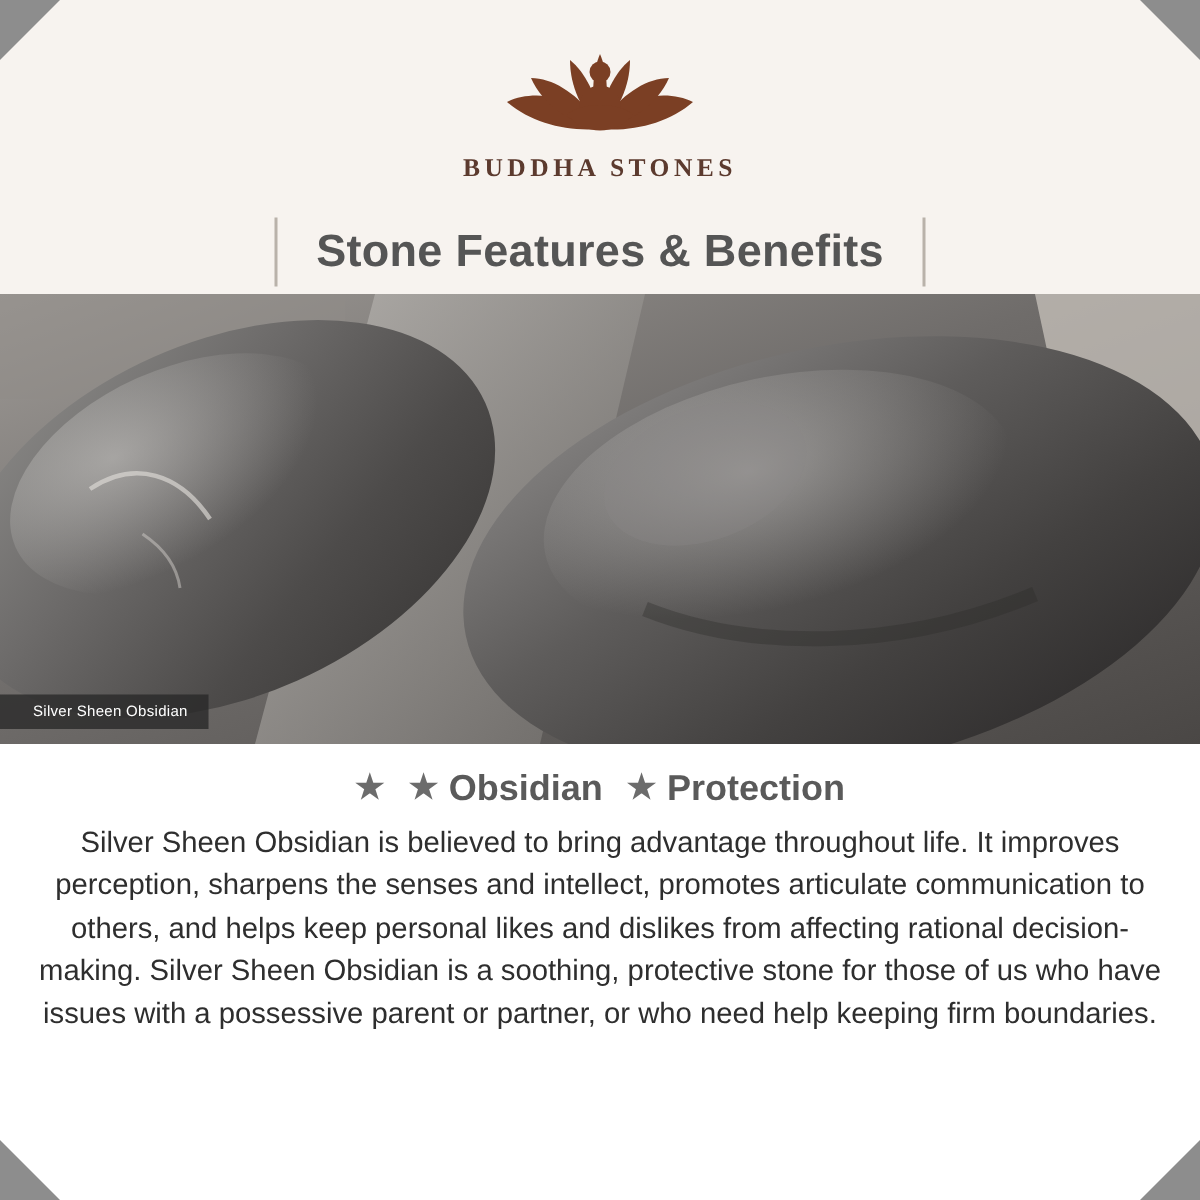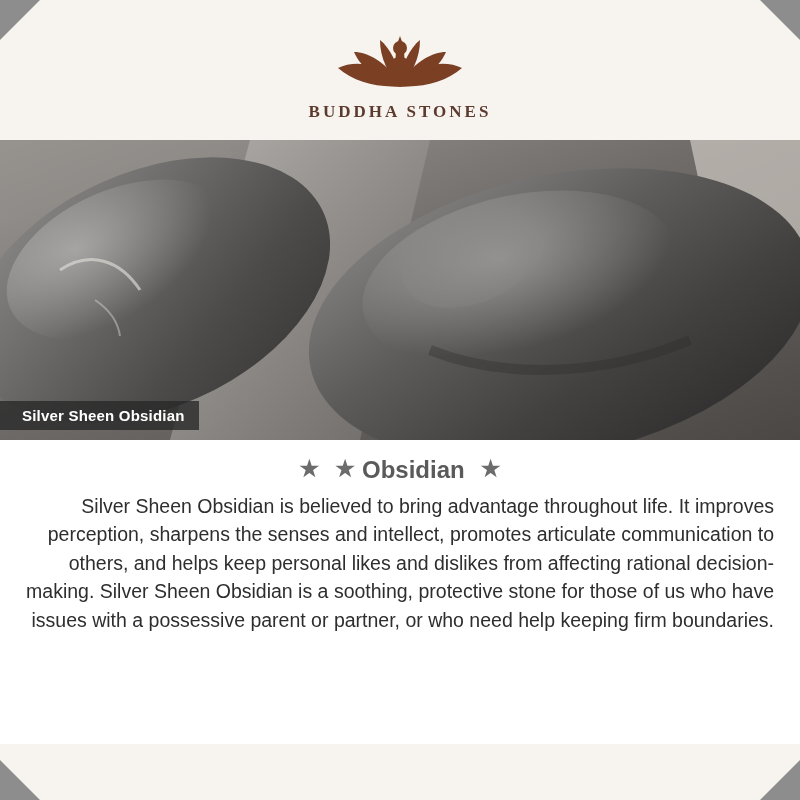--- a/index.html
+++ b/index.html
@@ -117,22 +117,22 @@
     top: 0; left: 0;
     width: 800px;
     height: 300px;
   }
   .photo-caption {
     position: absolute;
     left: 0;
     bottom: 10px;
     background: rgba(40,40,40,0.78);
     color: #ffffff;
-    font-size: 15px;
-    font-weight: bold;
+    font-size: 10px;
+    font-weight: normal;
     padding: 6px 14px 6px 22px;
     letter-spacing: 0.2px;
   }
 
   
   .content {
     position: relative;
     background: #ffffff;
     padding: 16px 26px 0 26px;
     box-sizing: border-box;
@@ -157,21 +157,21 @@
     color: #6c6c6c;
     font-size: 22px;
     line-height: 1;
     position: relative;
     top: -1px;
   }
   .body-text {
     font-size: 19.5px;
     line-height: 1.46;
     color: #2e2e2e;
-    text-align: right;
+    text-align: center;
     margin: 0;
   }
 </style>
 </head>
 <body>
 
 <div class="page">
 
   <div class="corner corner-tl"></div>
   <div class="corner corner-tr"></div>
@@ -197,20 +197,25 @@
 
           <circle cx="84" cy="30" r="7"></circle>
           <path d="M84 39 C92 39 98 46 98 54 L98 58 C98 60 96 61 94 61 L74 61 C72 61 70 60 70 58 L70 54 C70 46 76 39 84 39 Z"></path>
           <path d="M62 58 C68 54 76 52 84 52 C92 52 100 54 106 58 C100 66 92 69 84 69 C76 69 68 66 62 58 Z"></path>
         </g>
       </svg>
     </span>
     <div class="brand-name">BUDDHA STONES</div>
   </div>
 
+  <div class="title-band">
+    <div class="title-box">
+      <span class="title-text">Stone Features &amp; Benefits</span>
+    </div>
+  </div>
 
   <div class="photo">
     <svg class="photo-svg" viewBox="0 0 800 300" preserveAspectRatio="none" xmlns="http://www.w3.org/2000/svg">
       <defs>
         <linearGradient id="bg" x1="0" y1="0" x2="1" y2="1">
           <stop offset="0%" stop-color="#9e9a96"></stop>
           <stop offset="45%" stop-color="#6f6c6a"></stop>
           <stop offset="100%" stop-color="#4a4745"></stop>
         </linearGradient>
         <linearGradient id="stoneA" x1="0.1" y1="0" x2="0.9" y2="1">
@@ -262,18 +267,19 @@
     <div class="benefits">
       <div class="benefit">
         <span class="star">★</span>
       </div>
       <div class="benefit">
         <span class="star">★</span>
         <span>Obsidian</span>
       </div>
       <div class="benefit">
         <span class="star">★</span>
+        <span>Protection</span>
       </div>
     </div>
     <p class="body-text">Silver Sheen Obsidian is believed to bring advantage throughout life. It improves perception, sharpens the senses and intellect, promotes articulate communication to others, and helps keep personal likes and dislikes from affecting rational decision-making. Silver Sheen Obsidian is a soothing, protective stone for those of us who have issues with a possessive parent or partner, or who need help keeping firm boundaries.</p>
   </div>
 
 </div>
 
 </body></html>

